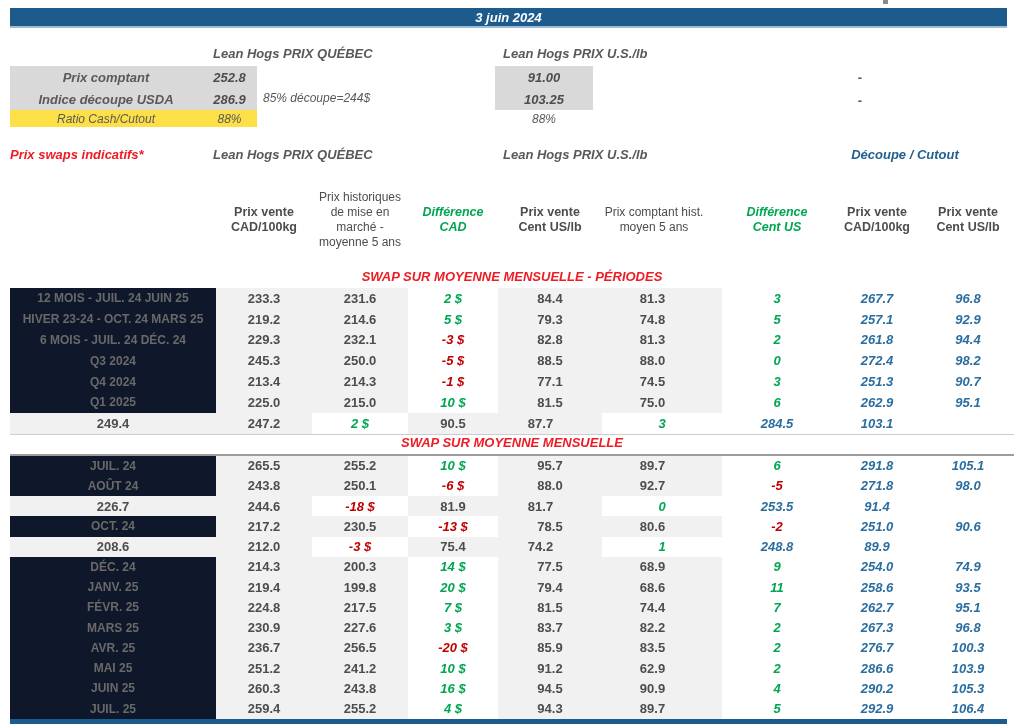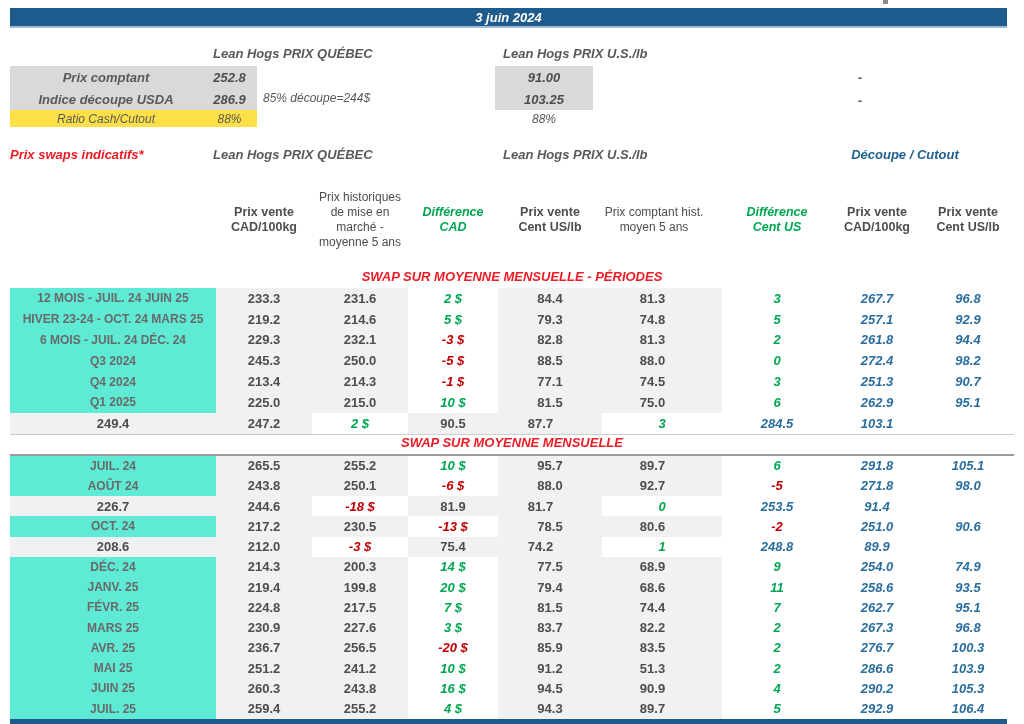--- a/index.html
+++ b/index.html
@@ -55,21 +55,21 @@
   .section-title { height:19px; line-height:16px; text-align:center;
                    font-size:13px; font-weight:bold; font-style:italic; color:#ED1C24; }
   .section-title.second { height:17px; line-height:15px; }
   .divider { height:2px; background:#9C9C9C; margin-top:2px; }
   .rows-0 .trow { height:20.8px; }
   .rows-0 { border-bottom:1px solid #CDCDCD; }
   .rows-1 .trow { height:20.25px; }
   .trow { display:grid; grid-template-columns:var(--cols); }
   .cell { display:flex; align-items:center; justify-content:center;
           font-size:13px; font-weight:bold; color:#4D4D4D; }
-  .cell.c0 { background:#5eead4; color:#696969; font-size:12px; }
+  .cell.c0 { background:#0f172a; color:#696969; font-size:12px; }
   .cell.c1, .cell.c2, .cell.c4, .cell.c5 { background:#F1F1F1; }
   .cell.c5 { padding-right:19px; }
   .cell.c3, .cell.c6 { font-style:italic; }
   .cell.pos { color:#00A651; }
   .cell.neg { color:#C00000; }
   .cell.c7, .cell.c8 { color:#2A6D9F; font-style:italic; }
 
   .bottombar { position:absolute; left:10px; top:719px; width:997px; height:5px; background:#1E5B8D; }
 </style>
 </head>
@@ -328,21 +328,21 @@
           <div class="cell c6 pos">2</div>
           <div class="cell c7">276.7</div>
           <div class="cell c8">100.3</div>
         </div>
         <div class="trow">
           <div class="cell c0">MAI 25</div>
           <div class="cell c1">251.2</div>
           <div class="cell c2">241.2</div>
           <div class="cell c3 pos">10 $</div>
           <div class="cell c4">91.2</div>
-          <div class="cell c5">51.3</div>
+          <div class="cell c5">62.9</div>
           <div class="cell c6 pos">2</div>
           <div class="cell c7">286.6</div>
           <div class="cell c8">103.9</div>
         </div>
         <div class="trow">
           <div class="cell c0">JUIN 25</div>
           <div class="cell c1">260.3</div>
           <div class="cell c2">243.8</div>
           <div class="cell c3 pos">16 $</div>
           <div class="cell c4">94.5</div>

